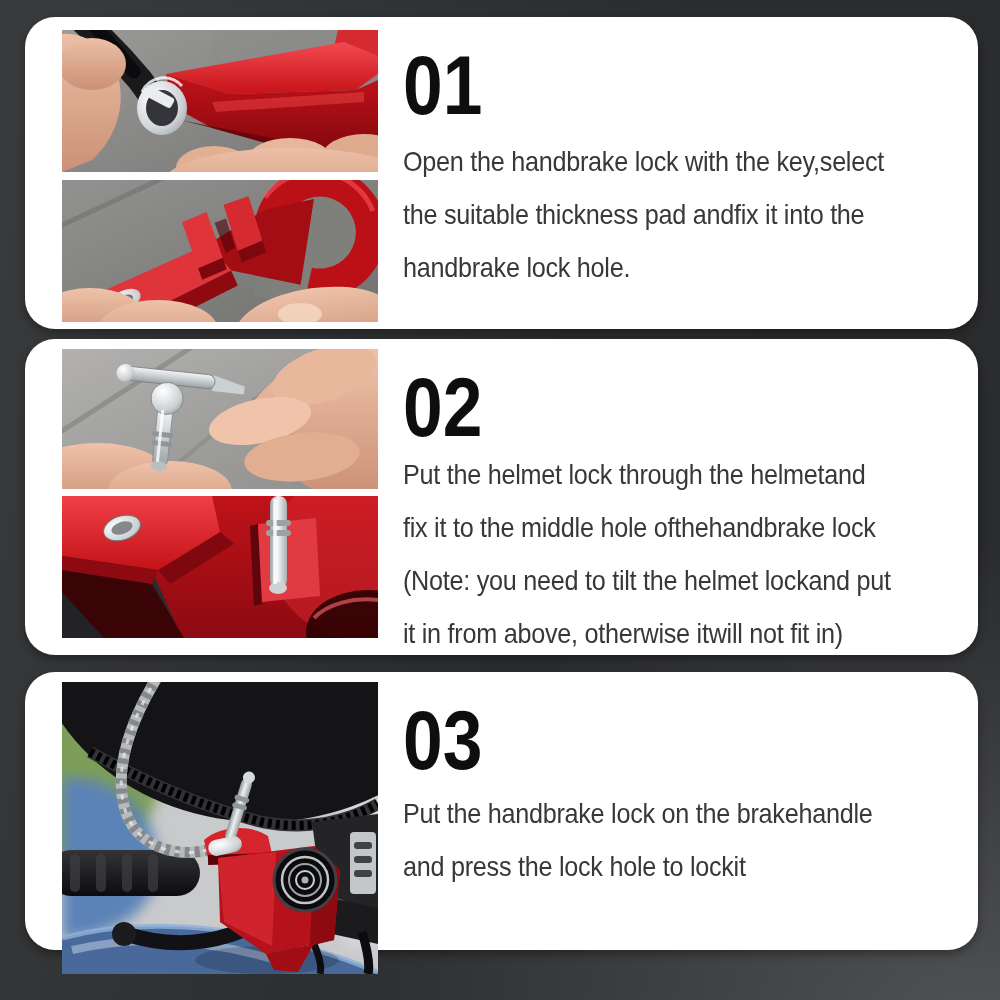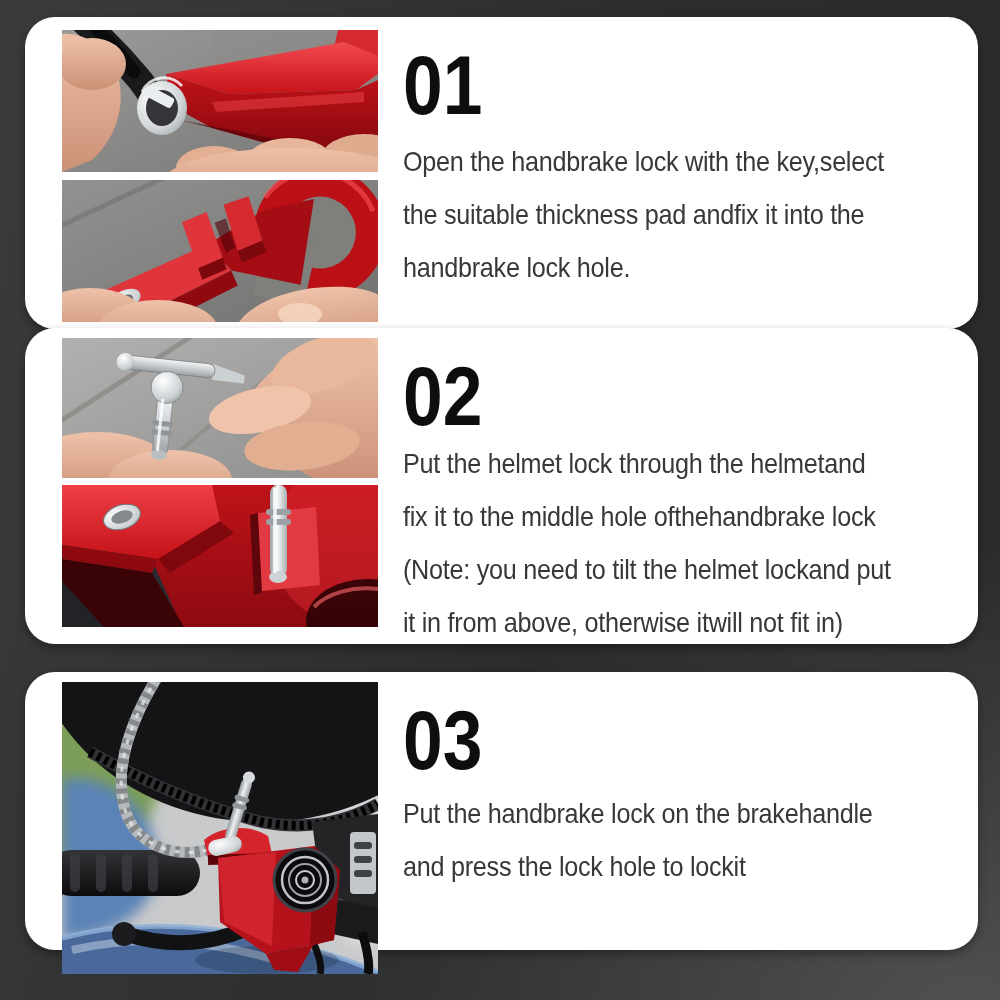--- a/index.html
+++ b/index.html
@@ -8,21 +8,21 @@
     font-family:"Liberation Sans",sans-serif;
     background:
       radial-gradient(130% 95% at 97% 102%, #505153 0%, rgba(80,81,83,0) 50%),
       linear-gradient(105deg,#3a3b3d 0%, #2b2c2e 55%, #2a2b2d 100%);
   }
   .card{
     position:absolute;left:25px;width:953px;background:#ffffff;
     border-radius:30px;box-shadow:0 4px 10px rgba(0,0,0,.35);
   }
   #card1{top:17px;height:312px}
-  #card2{top:328px;height:316px}
+  #card2{top:339px;height:316px}
   #card3{top:672px;height:278px}
   .photo{position:absolute;left:37px;width:316px;background:#8d8d8b;overflow:hidden;}
   .photo svg{display:block;width:100%;height:100%}
   #p1a{top:13px;height:142px}
   #p1b{top:163px;height:142px}
   #p2a{top:10px;height:140px}
   #p2b{top:157px;height:142px}
   #p3{top:10px;height:292px}
   .num{
     position:absolute;left:378px;top:26px;margin:0;

